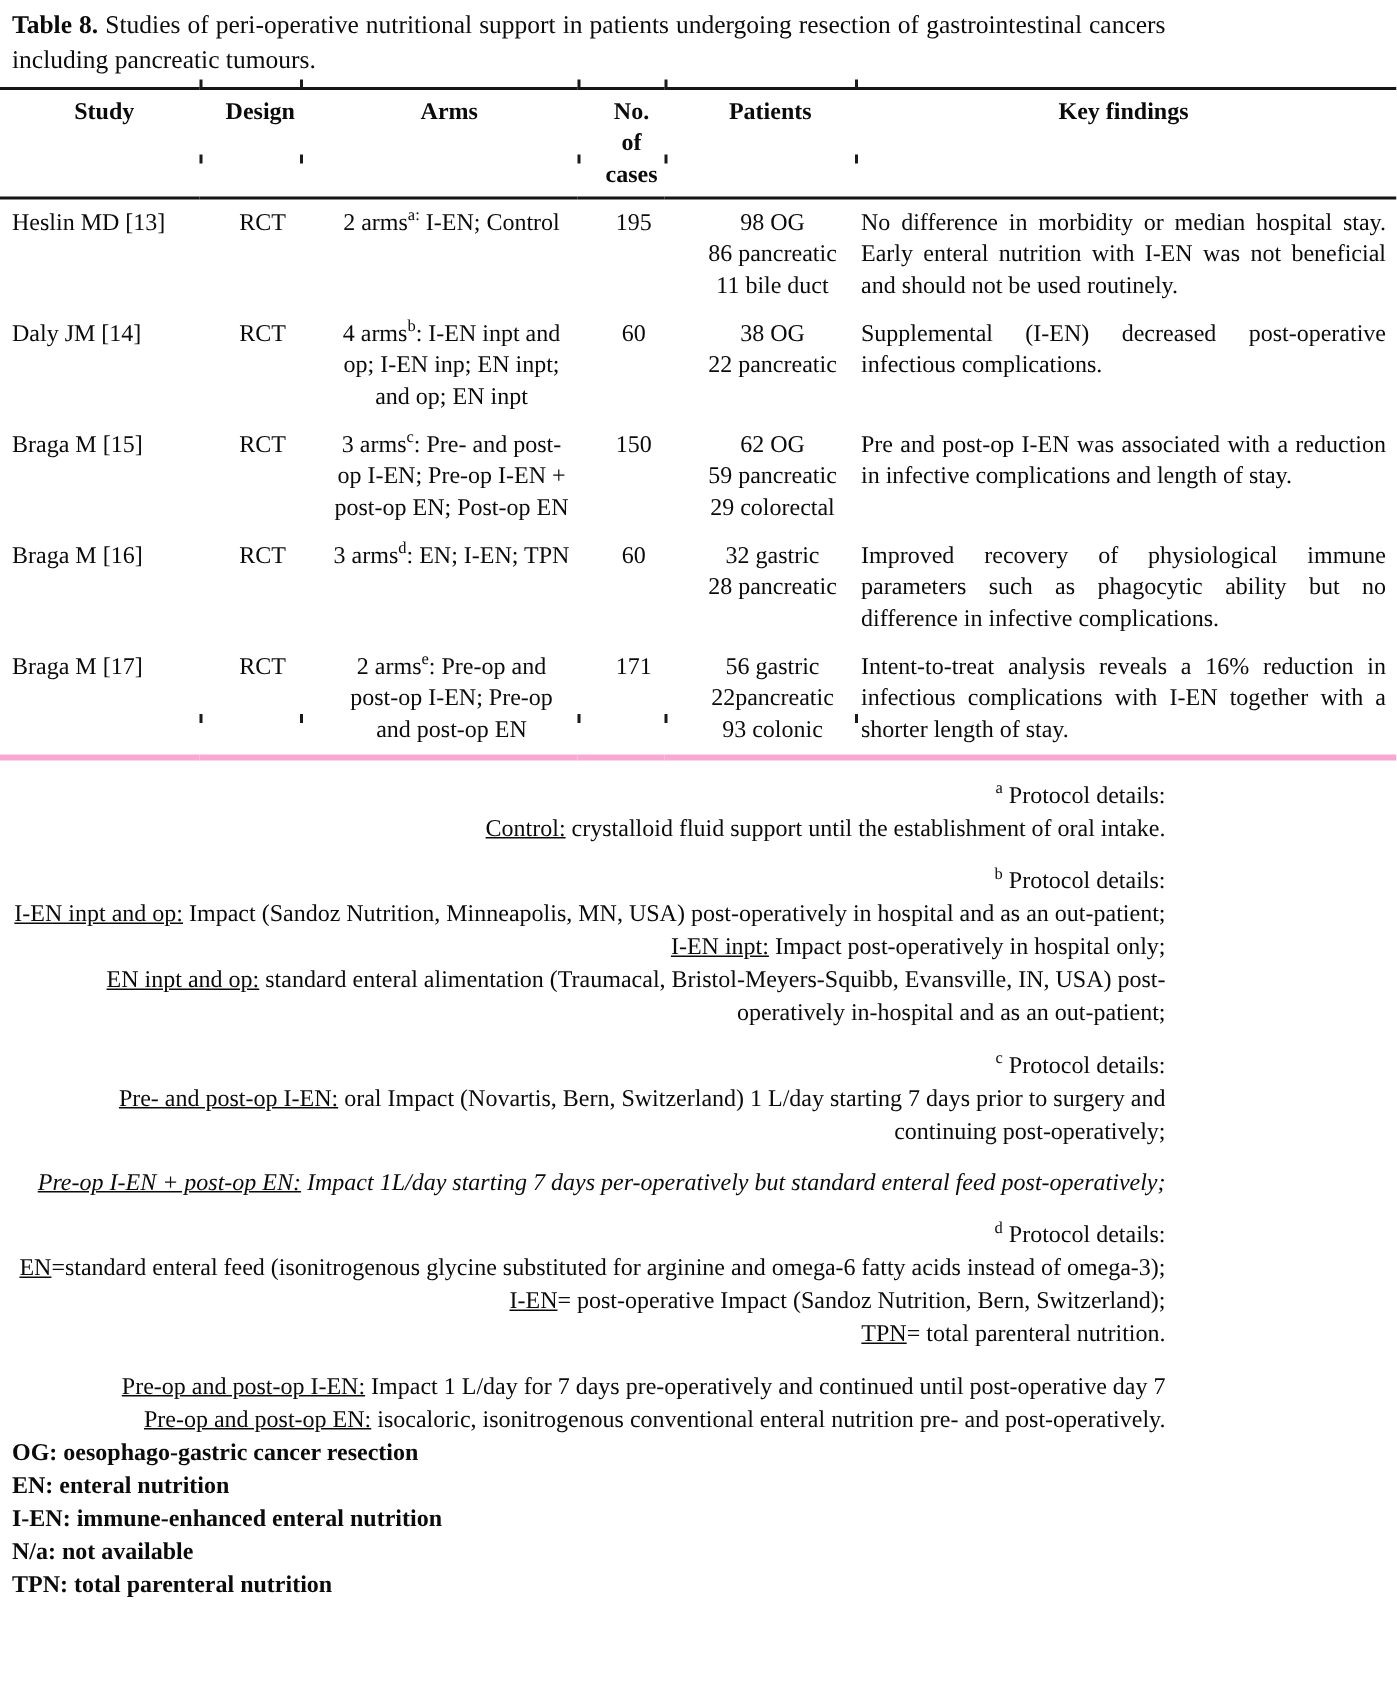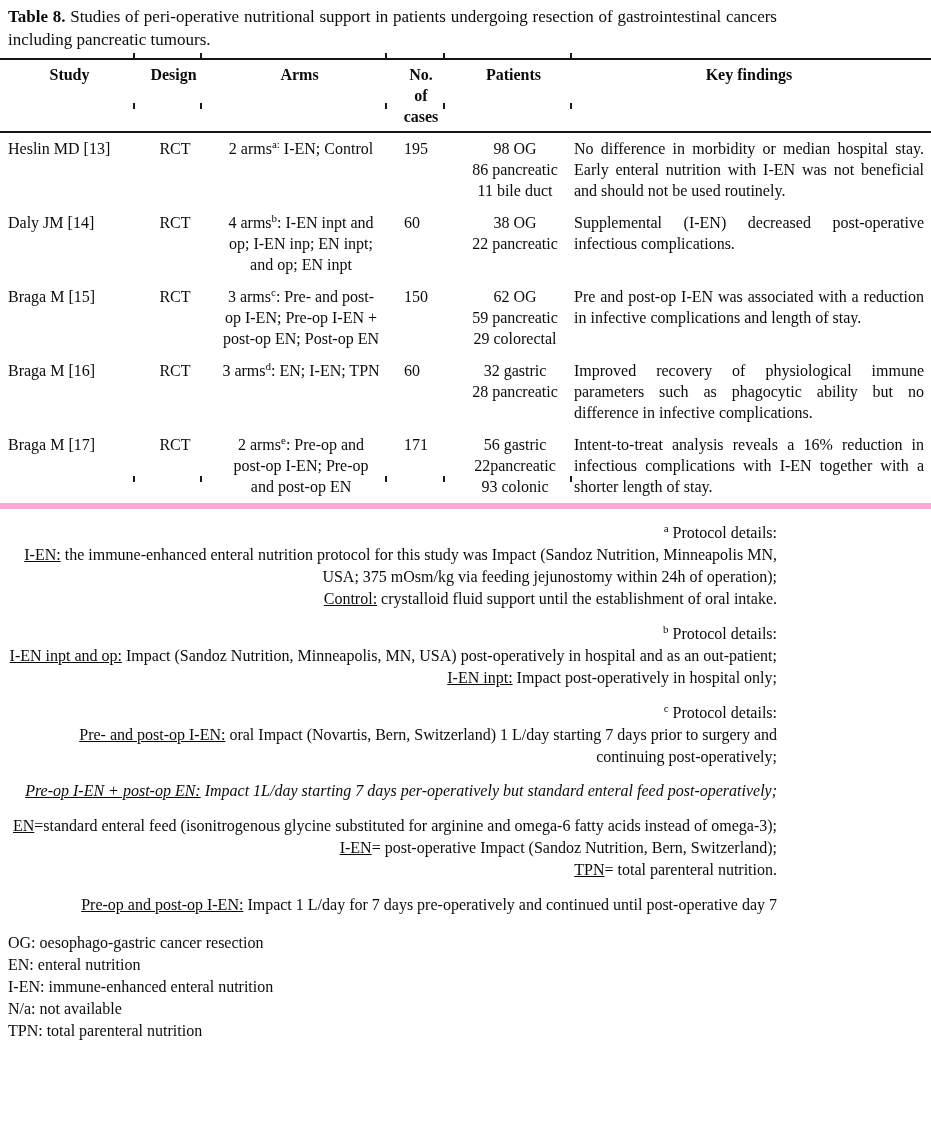--- a/index.html
+++ b/index.html
@@ -38,40 +38,40 @@
     padding: 4px 2px 4px 16px;
     vertical-align: top;
     text-align: center;
   }
   table.studies tbody td {
     font-size: 16px;
     line-height: 21px;
     vertical-align: top;
     padding: 5px 2px 6px 19px;
   }
-  table.studies tbody tr:last-child td { border-bottom: 6px solid #f9a8d4; }
+  table.studies tbody tr:last-child td { border-bottom: 4px solid #f9a8d4; }
   .col-study   { text-align: left; padding-left: 8px !important; }
   .col-design  { text-align: center; }
   .col-arms    { text-align: center; white-space: pre-line; }
-  .col-cases   { text-align: left; }
+  .col-cases   { text-align: center; }
   .col-patients{ text-align: center; white-space: pre-line; }
   .col-findings{ text-align: justify; padding-left: 4px !important; padding-right: 7px !important; }
   th.col-findings { text-align: left; }
   sup { font-size: 11px; line-height: 0; }
 
   
   .tick { position: absolute; width: 2px; height: 6px; background: #1a1a1a; }
 
   
   .fn { margin: 0 6px 0 8px; font-size: 16px; line-height: 22px; }
   .fn p { margin: 0; }
   .fn-section { margin-top: 13px; text-align: right; }
   .fn .gap { margin-top: 12px; font-style: italic; }
   .term { text-decoration: underline; }
-  #abbreviations { margin-top: 16px; }
+  #abbreviations { margin-top: 0; font-weight: bold; }
 </style>
 </head>
 <body>
 
 <div class="page">
 
   <p class="caption"><b>Table 8.</b><span> Studies of peri-operative nutritional support in patients undergoing resection of gastrointestinal cancers including pancreatic tumours.</span></p>
 
   <div id="table-wrap">
     <table class="studies" id="studies-table">
@@ -164,40 +164,42 @@
       <div class="tick" style="left: 200px; top: 418px;"></div>
       <div class="tick" style="left: 385px; top: 418px;"></div>
       <div class="tick" style="left: 443px; top: 418px;"></div>
       <div class="tick" style="left: 570px; top: 418px;"></div>
     </div>
 
   <div class="fn">
     <div id="footnotes">
         <div class="fn-section">
           <p><sup>a</sup> Protocol details:</p>
-          <p><span class="term">I-EN:</span> the immune-enhanced enteral nutrition protocol for this study was Impact (Sandoz Nutrition, Minneapolis MN, USA; 375 mOsm/kg via feeding jejunostomy within 24h of operation);</p>
           <p><span class="term">Control:</span> crystalloid fluid support until the establishment of oral intake.</p>
         </div>
         <div class="fn-section">
           <p><sup>b</sup> Protocol details:</p>
           <p><span class="term">I-EN inpt and op:</span> Impact (Sandoz Nutrition, Minneapolis, MN, USA) post-operatively in hospital and as an out-patient;</p>
           <p><span class="term">I-EN inpt:</span> Impact post-operatively in hospital only;</p>
+          <p><span class="term">EN inpt and op:</span> standard enteral alimentation (Traumacal, Bristol-Meyers-Squibb, Evansville, IN, USA) post-operatively in-hospital and as an out-patient;</p>
         </div>
         <div class="fn-section">
           <p><sup>c</sup> Protocol details:</p>
           <p><span class="term">Pre- and post-op I-EN:</span> oral Impact (Novartis, Bern, Switzerland) 1 L/day starting 7 days prior to surgery and continuing post-operatively;</p>
           <p class="gap"><span class="term">Pre-op I-EN + post-op EN:</span> Impact 1L/day starting 7 days per-operatively but standard enteral feed post-operatively;</p>
         </div>
         <div class="fn-section">
+          <p><sup>d</sup> Protocol details:</p>
           <p><span class="term">EN</span>=standard enteral feed (isonitrogenous glycine substituted for arginine and omega-6 fatty acids instead of omega-3);</p>
           <p><span class="term">I-EN</span>= post-operative Impact (Sandoz Nutrition, Bern, Switzerland);</p>
           <p><span class="term">TPN</span>= total parenteral nutrition.</p>
         </div>
         <div class="fn-section">
           <p><span class="term">Pre-op and post-op I-EN:</span> Impact 1 L/day for 7 days pre-operatively and continued until post-operative day 7</p>
+          <p><span class="term">Pre-op and post-op EN:</span> isocaloric, isonitrogenous conventional enteral nutrition pre- and post-operatively.</p>
         </div>
       </div>
     <div id="abbreviations">
         <p>OG: oesophago-gastric cancer resection</p>
         <p>EN: enteral nutrition</p>
         <p>I-EN: immune-enhanced enteral nutrition</p>
         <p>N/a: not available</p>
         <p>TPN: total parenteral nutrition</p>
       </div>
   </div>

